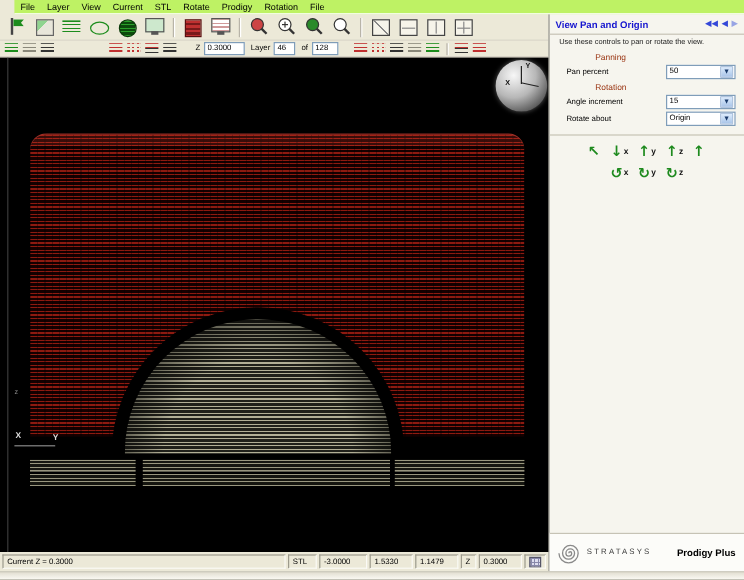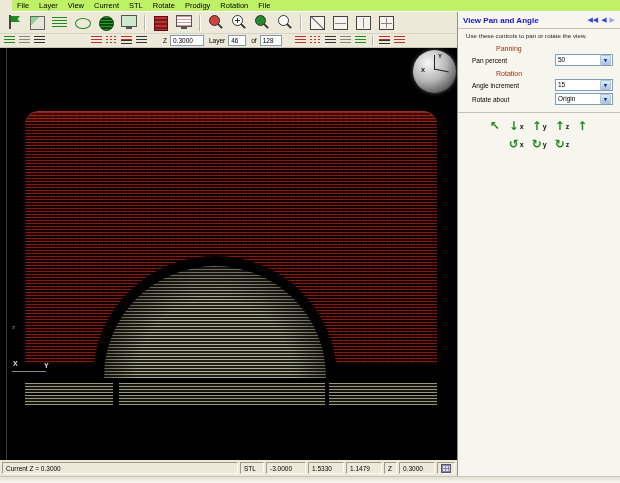--- a/index.html
+++ b/index.html
@@ -272,21 +272,21 @@
         <div class="seg" style="width:13px">Z</div>
         <div class="seg" style="width:36px">0.3000</div>
         <div class="seg" style="width:18px">
           <div class="grid-icon"></div>
         </div>
       </div>
     </div>
 
     <div class="panel">
       <div class="p-header">
-        <span class="p-title">View Pan and Angle</span>
+        <span class="p-title">View Pan and Origin</span>
         <span class="p-nav">
           <span class="nav-btn">◀◀</span>
           <span class="nav-btn">◀</span>
           <span class="nav-btn nav-fwd">▶</span>
         </span>
       </div>
       <div class="p-desc">Use these controls to pan or rotate the view.</div>
 
       <div class="p-section">Panning</div>
       <div class="p-row">
@@ -347,17 +347,24 @@
           <span class="pr-letter">y</span>
         </span>
         <span class="pr-btn">
           <span class="pr-glyph">↻</span>
           <span class="pr-letter">z</span>
         </span>
       </div>
 
       <div class="p-spacer"></div>
 
+      <div class="logo-area">
+        <svg width="22" height="22" viewBox="0 0 22 22">
+          <path d="M11,11 a1.2,1.2 0 0 1 2.4,0 a2.4,2.4 0 0 1 -4.8,0 a3.6,3.6 0 0 1 7.2,0 a5,5 0 0 1 -10,0 a6.5,6.5 0 0 1 13,0 a8,8 0 0 1 -16,0" fill="none" stroke="#8a8a8a" stroke-width="1.1"></path>
+        </svg>
+        <span class="logo-text">STRATASYS</span>
+        <span class="logo-product">Prodigy Plus</span>
+      </div>
     </div>
   </div>
 
   <div class="bottom-edge"></div>
 </div>
 
 </body></html>

